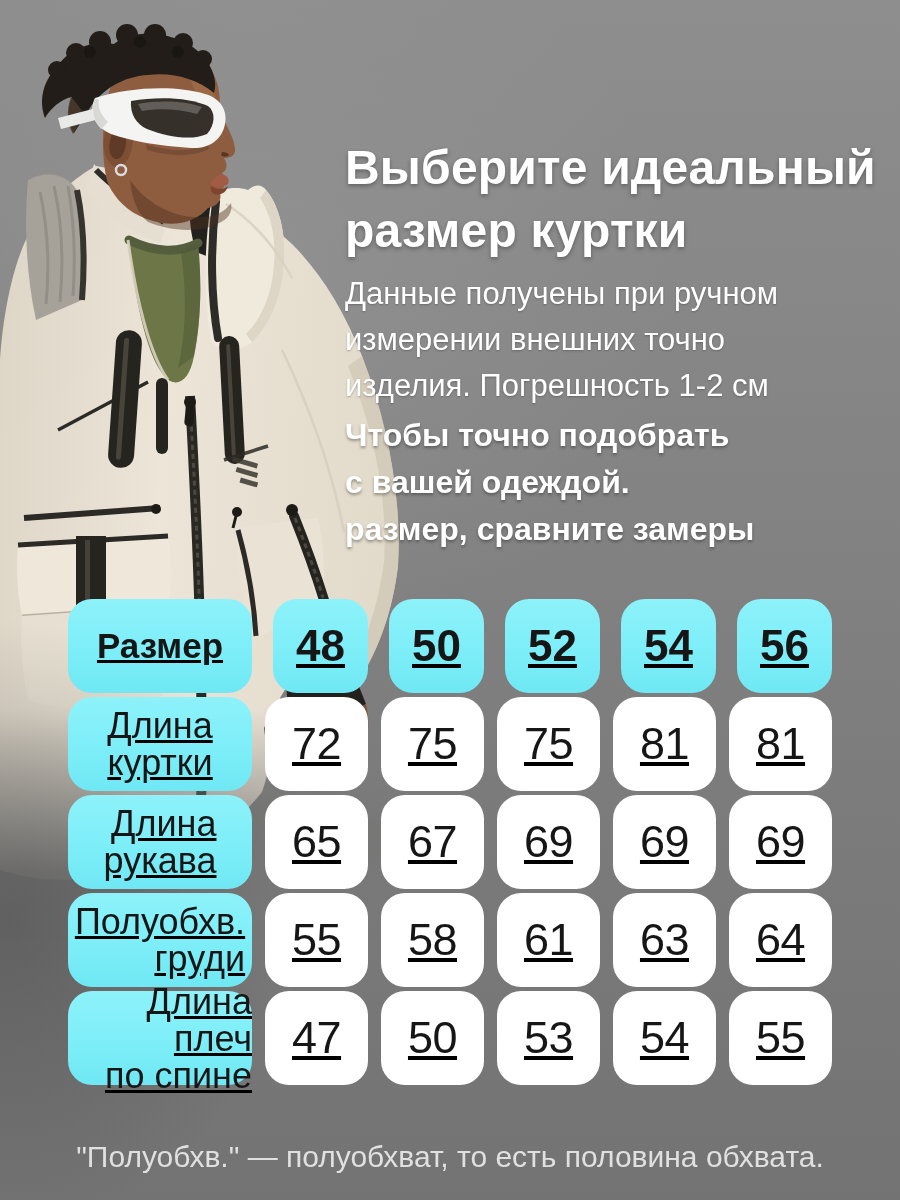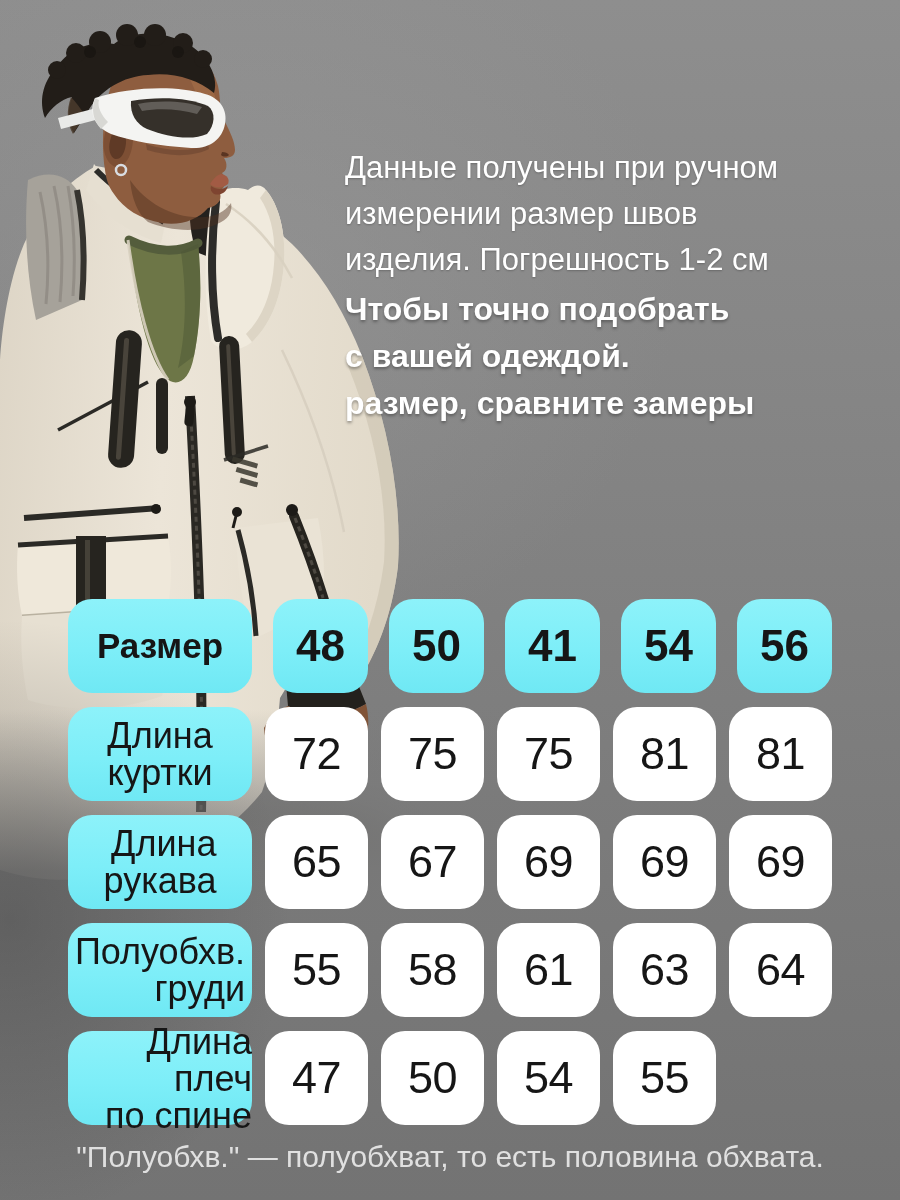--- a/index.html
+++ b/index.html
@@ -15,21 +15,21 @@
   .title div{white-space:nowrap;}
   .body-text{margin-top:9px;font-size:31px;font-weight:400;line-height:46px;
          text-shadow:0 1px 2px rgba(30,30,30,.3);}
   .body-text div{white-space:nowrap;}
   .note{margin-top:3px;font-size:32px;font-weight:700;line-height:47px;
          text-shadow:0 2px 3px rgba(30,30,30,.4);}
   .note div{white-space:nowrap;}
   .size-table{
     position:absolute;left:68px;top:599px;z-index:2;
     display:grid;grid-template-columns:184px repeat(5,103px);
-    grid-auto-rows:94px;gap:14px 13px;
+    grid-auto-rows:94px;gap:4px 13px;text-decoration:underline;
   }
   .cell{display:flex;align-items:center;justify-content:center;
         border-radius:24px;color:var(--cell-text,#161616);text-align:center;}
   .cell.head{background:linear-gradient(180deg,#8df2fa 0%,var(--accent,#7deef8) 55%,#6fe8f4 100%);}
   .cell.val{background:var(--cell-bg,#ffffff);font-size:45px;font-weight:400;letter-spacing:-.5px;}
   .corner-label{font-size:35px;font-weight:700;}
   .size-label{font-size:44px;font-weight:700;margin-left:8px;}
   .row-label{font-size:36px;font-weight:500;line-height:37px;white-space:pre-line;text-align:right;}
   .footnote{position:absolute;left:0;top:1140px;width:900px;z-index:1;
         text-align:center;font-size:30px;font-weight:400;color:rgba(255,255,255,.78);}
@@ -200,37 +200,41 @@
         <path d="M138,104 C160,100 184,101 202,107 L197,114 C180,109 159,108 142,111 Z" fill="#ffffff" opacity="0.22"></path>
         <path d="M95,98 C91,109 93,121 101,129 L108,122 C101,115 97,106 99,100 Z" fill="#d8d8d4"></path>
       </g>
     </g>
 
     <rect x="0" y="710" width="520" height="230" fill="url(#fadeBottom)"></rect>
     <ellipse cx="10" cy="920" rx="280" ry="300" fill="url(#darkCorner)"></ellipse>
   </svg>
 
   <div class="copy">
+    <div class="title">
+      <div>Выберите идеальный</div>
+      <div>размер куртки</div>
+    </div>
     <div class="body-text">
       <div>Данные получены при ручном</div>
-      <div>измерении размер швов</div>
+      <div>измерении внешних точно</div>
       <div>изделия. Погрешность 1-2 см</div>
     </div>
     <div class="note">
       <div>Чтобы точно подобрать</div>
       <div>с вашей одеждой.</div>
       <div>размер, сравните замеры</div>
     </div>
   </div>
 
   <div class="size-table">
     <div class="cell head corner-label">Размер</div>
     <div class="cell head size-label">48</div>
     <div class="cell head size-label">50</div>
-    <div class="cell head size-label">41</div>
+    <div class="cell head size-label">52</div>
     <div class="cell head size-label">54</div>
     <div class="cell head size-label">56</div>
 
     <div class="cell head row-label">Длина
 куртки</div>
     <div class="cell val">72</div>
     <div class="cell val">75</div>
     <div class="cell val">75</div>
     <div class="cell val">81</div>
     <div class="cell val">81</div>
@@ -248,18 +252,19 @@
     <div class="cell val">55</div>
     <div class="cell val">58</div>
     <div class="cell val">61</div>
     <div class="cell val">63</div>
     <div class="cell val">64</div>
 
     <div class="cell head row-label">Длина плеч
 по спине</div>
     <div class="cell val">47</div>
     <div class="cell val">50</div>
+    <div class="cell val">53</div>
     <div class="cell val">54</div>
     <div class="cell val">55</div>
   </div>
 
   <div class="footnote">"Полуобхв." — полуобхват, то есть половина обхвата.</div>
 </div>
 
 </body></html>

